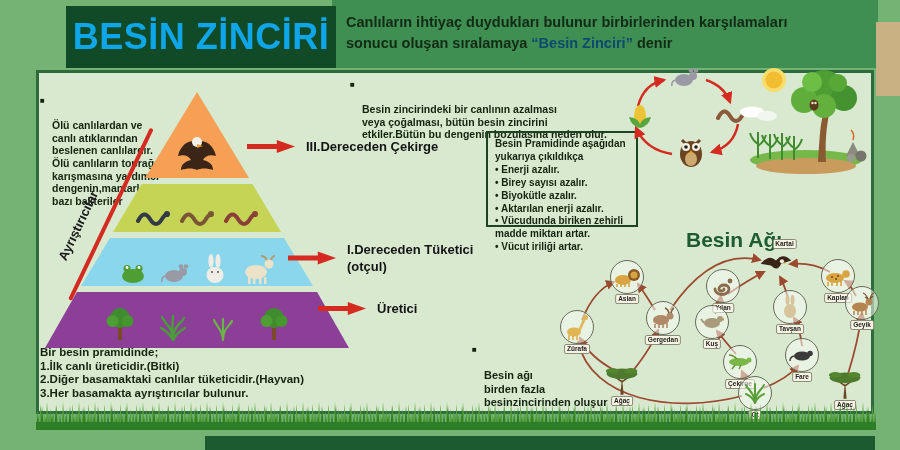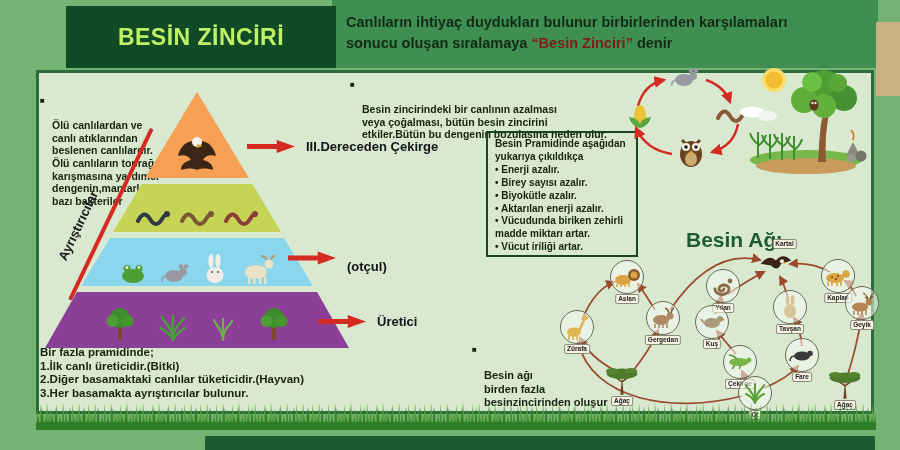--- a/index.html
+++ b/index.html
@@ -2,23 +2,23 @@
 <html><head>
 <meta charset="utf-8">
 <style>
   html,body{margin:0;padding:0}
   body{font-family:"Liberation Sans",sans-serif;}
   .stage{position:relative;width:900px;height:450px;background:#74b374;overflow:hidden;font-weight:bold;color:#15240f}
   .abs{position:absolute}
   
   .header-band{left:332px;top:0;width:546px;height:68px;background:#3f8e52}
   .title-box{left:66px;top:6px;width:270px;height:62px;background:#114a26;display:flex;align-items:center;justify-content:center}
-  .title-box span{color:#bef264;font-size:23px;font-weight:900;letter-spacing:.5px}
+  .title-box span{color:#0ea5e9;font-size:36px;font-weight:900;letter-spacing:.5px}
   .header-text{left:346px;top:12px;width:525px;font-size:14.5px;line-height:21px;color:#122b15}
-  .header-text .hl{color:#7f1d1d}
+  .header-text .hl{color:#0c4a6e}
   .tan-strip{left:876px;top:22px;width:24px;height:74px;background:#c9b183}
   
   .panel{left:36px;top:70px;width:838px;height:344px;background:#d8e9d0;border:3px solid #2d6b3c;box-sizing:border-box}
   
   .note{font-size:10.5px;line-height:12.6px;white-space:pre-line}
   .sq{position:absolute;left:-12px;top:1px;font-size:8px}
   #decomp-note{left:52px;top:94px;width:125px}
   #balance-note{left:362px;top:78px;width:300px}
   #web-note{left:484px;top:342px;width:150px;font-size:11px;line-height:13.5px}
   
@@ -30,24 +30,24 @@
   .pyr1{left:45px;top:292px;width:304px;height:56px;clip-path:polygon(10.5% 0,89.5% 0,100% 100%,0 100%);gap:22px;padding-bottom:6px;box-sizing:border-box}
   .redline{left:70px;top:298px;width:190px;height:4px;background:#d42a20;border-radius:2px;transform:rotate(-64.5deg);transform-origin:0 50%}
   .rot{left:62px;top:252px;font-size:13px;color:#1a1a1a;transform:rotate(-64.5deg);transform-origin:0 50%;white-space:nowrap}
   
   .lvl{display:flex;align-items:center;gap:11px;font-size:13px;color:#141414}
   .rarrow{display:inline-block;width:48px;height:15px;background:#d42a20;flex:none;
     clip-path:polygon(0 33%,62% 33%,62% 6%,100% 50%,62% 94%,62% 67%,0 67%)}
   #lvl-0{left:247px;top:139px}
   #lvl-1{left:272px;top:190px}
   #lvl-2{left:288px;top:241px}
-  #lvl-3{left:318px;top:314px}
+  #lvl-3{left:318px;top:301px}
   .lvl .two{line-height:17px}
   
-  #info-box{left:486px;top:131px;width:152px;height:126px;border:2px solid #1c4424;box-sizing:border-box;padding:5px 7px;font-size:10px;line-height:12.9px}
+  #info-box{left:486px;top:131px;width:152px;height:96px;border:2px solid #1c4424;box-sizing:border-box;padding:5px 7px;font-size:10px;line-height:12.9px}
   #info-box .items{white-space:pre-line}
   
   #facts{left:40px;top:346px;width:330px;font-size:11.5px;line-height:13.5px}
   #facts .items{white-space:pre-line}
   
   #web-title{left:686px;top:228px;font-size:21px;color:#1d5c2f}
   .web-node{position:absolute;width:34px;height:34px;z-index:3}
   .web-node .ring{width:34px;height:34px;border:1.5px solid #6a6a58;border-radius:50%;background:rgba(248,252,242,.55);box-sizing:border-box;display:flex;align-items:center;justify-content:center}
   .web-node.noring .ring{border:none;background:none;width:auto;height:auto}
   .wlabel{position:absolute;top:34px;left:50%;transform:translateX(-50%);font-size:6.5px;line-height:8px;background:#f7f4e4;border:1px solid #8a8a7a;border-radius:2px;padding:0 2px;white-space:nowrap;color:#222}
@@ -191,21 +191,21 @@
 
   <div class="redline abs"></div>
   <div class="rot abs">Ayrıştırıcılar</div>
 
   <div class="lvl abs" id="lvl-0">
     <span class="rarrow"></span>
     <span>III.Dereceden Çekirge</span>
   </div>
   <div class="lvl abs" id="lvl-2">
     <span class="rarrow"></span>
-    <span class="two"><br>
+    <span class="two"><span>I.Dereceden Tüketici</span><br>
     <span>(otçul)</span></span>
   </div>
   <div class="lvl abs" id="lvl-3">
     <span class="rarrow"></span>
     <span>Üretici</span>
   </div>
 
   <div class="note abs" id="balance-note">
     <span class="sq">■</span>
     <div>Besin zincirindeki bir canlının azalması
@@ -487,21 +487,21 @@
     </div>
 
   <div class="note abs" id="web-note">
     <span class="sq">■</span>
     <div>Besin ağı
 birden fazla
 besinzincirinden oluşur</div>
   </div>
 
   <div class="abs" id="facts">
-    <div>Bir fazla pramidinde;</div>
+    <div>Bir besin pramidinde;</div>
     <div class="items">1.İlk canlı üreticidir.(Bitki)
 2.Diğer basamaktaki canlılar tüketicidir.(Hayvan)
 3.Her basamakta ayrıştırıcılar bulunur.</div>
   </div>
 
   <svg class="abs" style="left:36px;top:392px;z-index:4" width="840" height="38">
     <defs>
       <pattern id="gA" width="16" height="38" patternUnits="userSpaceOnUse">
         <path d="M0 38 L1.5 18 3 38 L4.5 12 6.5 38 L8 20 9.5 38 L11 10 13 38 L14.5 16 16 38 Z" fill="#55a33a"></path>
       </pattern>

